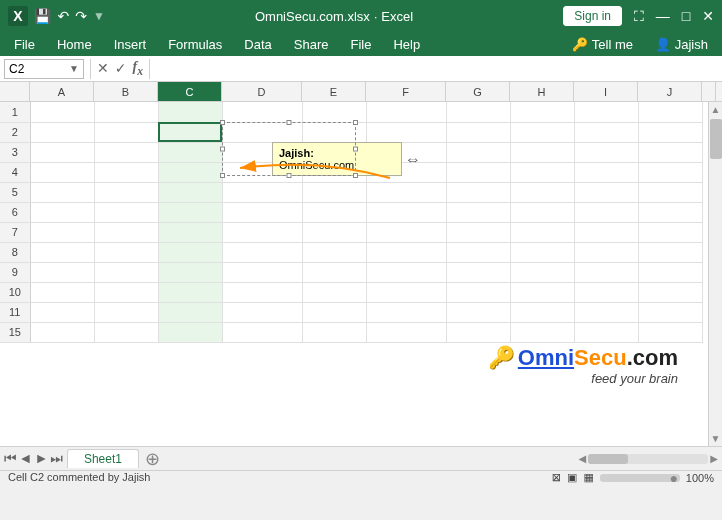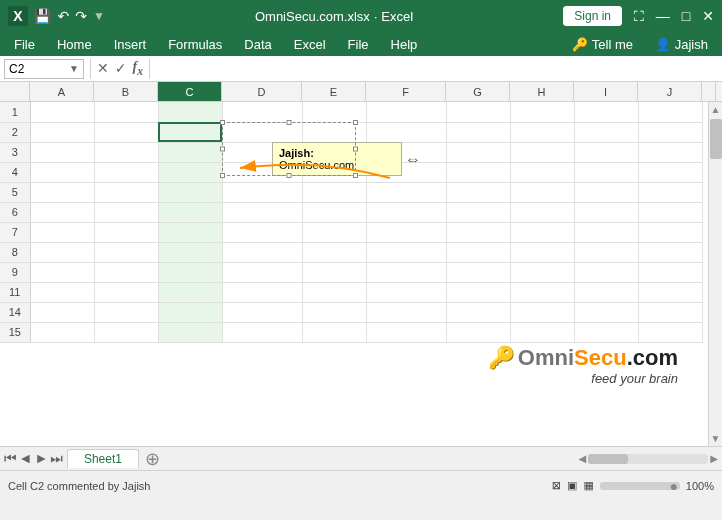--- a/index.html
+++ b/index.html
@@ -157,21 +157,21 @@
       border-radius: 2px;
       margin-top: 4px;
     }
 
     
     .status-bar {
       background: #f0f0f0;
       border-top: 1px solid #d0d0d0;
       height: 22px;
       display: flex;
-      align-items: flex-end;
+      align-items: flex-start;
       padding: 0 8px;
       font-size: 11px;
       color: #444;
     }
     .status-left { flex: 1; }
     .status-right { display: flex; align-items: center; gap: 6px; }
 
     
     .sheet-bar {
       background: #f0f0f0;
@@ -202,21 +202,21 @@
       right: 30px;
       text-align: right;
       z-index: 5;
       pointer-events: none;
     }
     .watermark-logo {
       font-size: 22px;
       font-weight: bold;
       color: #222;
     }
-    .watermark-logo span.omni { color: #737373; }
+    .watermark-logo span.omni { color: #1d4ed8; text-decoration: underline; }
     .watermark-logo span.secu { color: #ff8c00; }
     .watermark-tagline {
       font-size: 13px;
       color: #444;
       font-style: italic;
     }
   </style>
 </head>
 <body>
 
@@ -237,21 +237,21 @@
     <span class="win-btn">✕</span>
   </div>
 </div>
 
 <div class="menu-bar">
   <span class="menu-item">File</span>
   <span class="menu-item">Home</span>
   <span class="menu-item">Insert</span>
   <span class="menu-item">Formulas</span>
   <span class="menu-item">Data</span>
-  <span class="menu-item">Excel</span>
+  <span class="menu-item">Share</span>
   <span class="menu-item">File</span>
   <span class="menu-item">Help</span>
   <span style="flex:1"></span>
   <span class="menu-item">🔑 Tell me</span>
   <span class="menu-item">👤 Jajish</span>
 </div>
 
 <div class="formula-bar">
   <div class="name-box">
     <span>C2</span>
@@ -414,34 +414,34 @@
               <td class="cell selected-col" style="width: 64px;"></td>
               <td class="cell" style="width: 80px;"></td>
               <td class="cell" style="width: 64px;"></td>
               <td class="cell" style="width: 80px;"></td>
               <td class="cell" style="width: 64px;"></td>
               <td class="cell" style="width: 64px;"></td>
               <td class="cell" style="width: 64px;"></td>
               <td class="cell" style="width: 64px;"></td>
             </tr>
             <tr>
+              <td class="row-num">10</td>
+              <td class="cell" style="width: 64px;"></td>
+              <td class="cell" style="width: 64px;"></td>
+              <td class="cell selected-col" style="width: 64px;"></td>
+              <td class="cell" style="width: 80px;"></td>
+              <td class="cell" style="width: 64px;"></td>
+              <td class="cell" style="width: 80px;"></td>
+              <td class="cell" style="width: 64px;"></td>
+              <td class="cell" style="width: 64px;"></td>
+              <td class="cell" style="width: 64px;"></td>
+              <td class="cell" style="width: 64px;"></td>
+            </tr>
+            <tr>
               <td class="row-num">11</td>
-              <td class="cell" style="width: 64px;"></td>
-              <td class="cell" style="width: 64px;"></td>
-              <td class="cell selected-col" style="width: 64px;"></td>
-              <td class="cell" style="width: 80px;"></td>
-              <td class="cell" style="width: 64px;"></td>
-              <td class="cell" style="width: 80px;"></td>
-              <td class="cell" style="width: 64px;"></td>
-              <td class="cell" style="width: 64px;"></td>
-              <td class="cell" style="width: 64px;"></td>
-              <td class="cell" style="width: 64px;"></td>
-            </tr>
-            <tr>
-              <td class="row-num">14</td>
               <td class="cell" style="width: 64px;"></td>
               <td class="cell" style="width: 64px;"></td>
               <td class="cell selected-col" style="width: 64px;"></td>
               <td class="cell" style="width: 80px;"></td>
               <td class="cell" style="width: 64px;"></td>
               <td class="cell" style="width: 80px;"></td>
               <td class="cell" style="width: 64px;"></td>
               <td class="cell" style="width: 64px;"></td>
               <td class="cell" style="width: 64px;"></td>
               <td class="cell" style="width: 64px;"></td>

